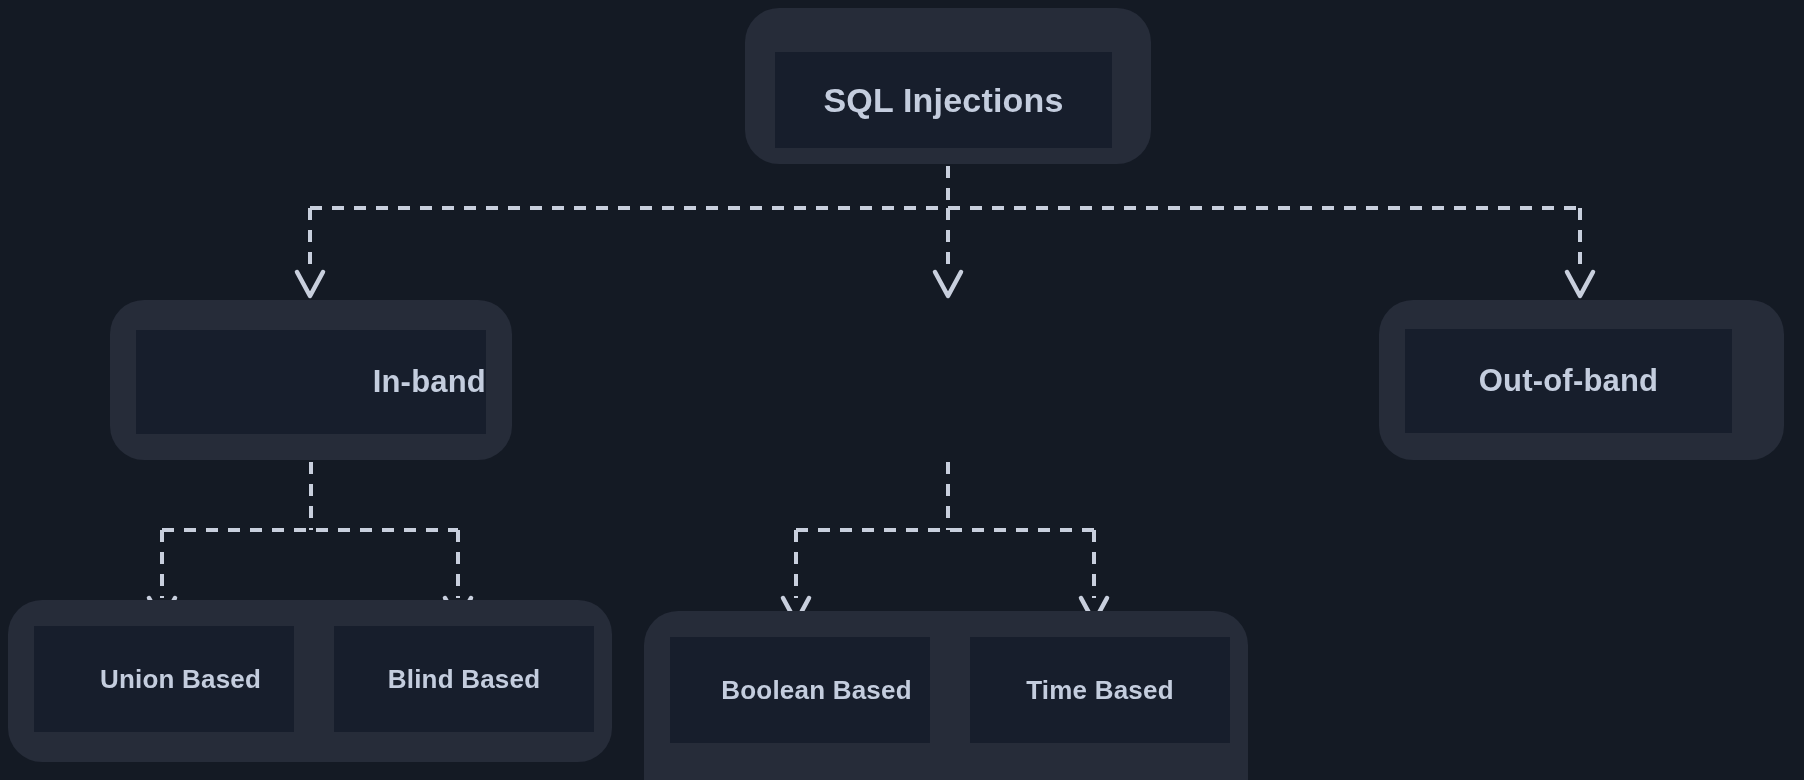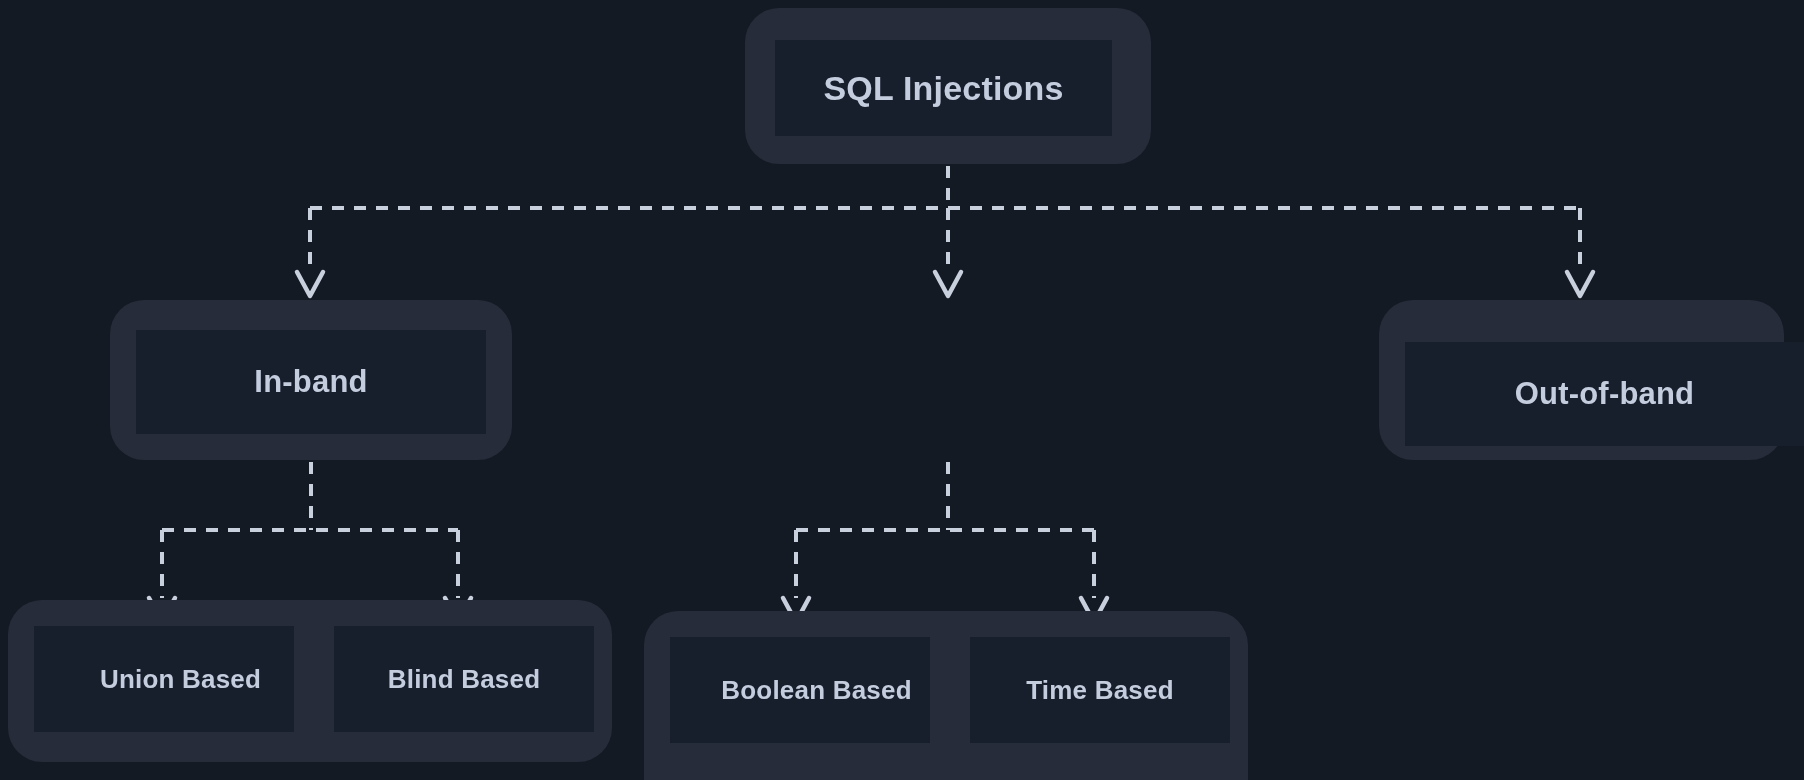--- a/index.html
+++ b/index.html
@@ -45,32 +45,32 @@
   .node-label {
     color: #c4cdde;
     font-weight: bold;
     letter-spacing: 0.2px;
     white-space: nowrap;
     text-align: center;
   }
 
   
   .n-root        { left: 745px;  top: 8px;   width: 406px; height: 156px; }
-  .n-root .node-box   { left: 30px; top: 32px; width: 337px; height: 96px; }
+  .n-root .node-box   { left: 30px; top: 44px; width: 337px; height: 96px; }
   .n-root .node-label { font-size: 34px; }
 
   
   .n-inband      { left: 110px;  top: 300px; width: 402px; height: 160px; }
-  .n-inband .node-box { left: 26px; top: 30px; width: 350px; height: 104px; }
+  .n-inband .node-box { left: 26px; top: 30px; width: 350px; height: 104px; justify-content: flex-end; }
 
   .n-blind       { left: 745px;  top: 300px; width: 406px; height: 160px; }
   .n-blind .node-box  { left: 26px; top: 30px; width: 354px; height: 104px; }
 
   .n-oob         { left: 1379px; top: 300px; width: 405px; height: 160px; }
-  .n-oob .node-box    { left: 26px; top: 42px; width: 399px; height: 104px; }
+  .n-oob .node-box    { left: 26px; top: 29px; width: 327px; height: 104px; }
 
   .lvl2 .node-label { font-size: 31px; }
 
   
   .n-cluster-left  { left: 8px;   top: 600px; width: 604px; height: 162px; }
   .n-cluster-right { left: 644px; top: 600px; width: 604px; height: 206px; margin-top: 11px; }
   .cluster .node-box { top: 26px; height: 106px; }
   .cluster .leaf-a   { left: 26px;  width: 260px; padding-left: 33px; }
   .cluster .leaf-b   { left: 326px; width: 260px; }
   .cluster .node-label { font-size: 26px; }

